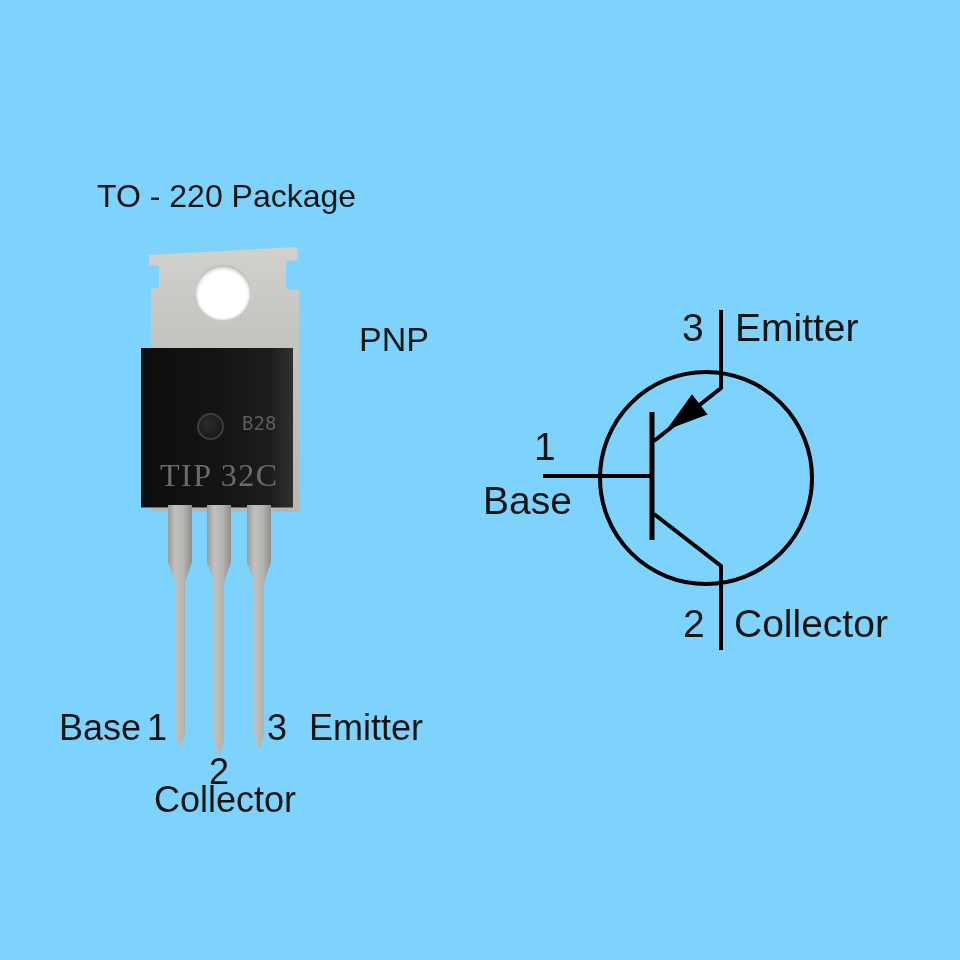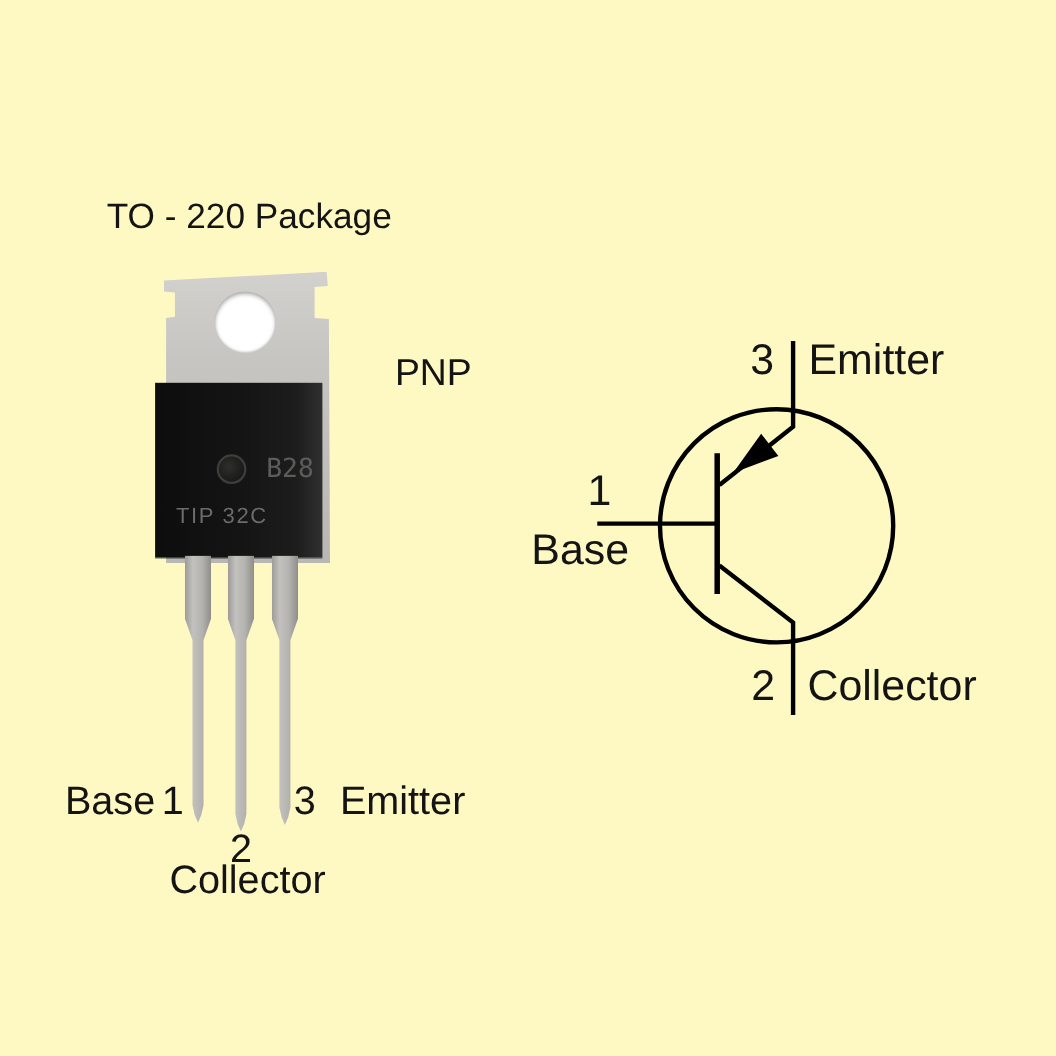--- a/index.html
+++ b/index.html
@@ -1,17 +1,17 @@
 <!DOCTYPE html>
 <html><head>
 <meta charset="utf-8">
 <style>
   html,body{margin:0;padding:0;background:#ffffff;}
   .stage{
-    position:relative;width:960px;height:960px;background:#fef9c3;overflow:hidden;
+    position:relative;width:960px;height:960px;background:#7dd3fc;overflow:hidden;
     font-family:"Liberation Sans", sans-serif;color:#111;
   }
   .label{position:absolute;white-space:nowrap;line-height:1;color:#141414;}
   .title{font-size:32px;}
   .pnp{font-size:34px;}
   .pkg-label{font-size:36px;}
   .sym-label{font-size:39px;}
 
   
   .tab{
@@ -27,23 +27,23 @@
   .chip-body{
     position:absolute;left:141px;top:348px;width:152px;height:159px;
     background:linear-gradient(90deg,#0d0d0d 0%,#151515 55%,#1d1d1d 85%,#303030 100%);
     box-shadow:0 1px 0 rgba(0,0,0,.4);
   }
   .chip-logo{
     position:absolute;left:197px;top:413px;width:23px;height:23px;border-radius:50%;
     border:2px solid #3e3e3c;background:radial-gradient(circle at 40% 40%,#2e2e2c 0%,#1a1a1a 70%);
   }
   .chip-code{position:absolute;left:242px;top:414px;font-family:"DejaVu Sans Mono",monospace;
-    font-size:24px;color:#5c5c5a;line-height:1;text-align:center;}
-  .chip-part{position:absolute;left:160px;top:459px;font-size:20px;color:#6b6b69;
-    letter-spacing:1.5px;line-height:1;}
+    font-size:19px;color:#5c5c5a;line-height:1;text-align:center;}
+  .chip-part{position:absolute;left:160px;top:459px;font-size:32px;color:#6b6b69;
+    letter-spacing:1.5px;line-height:1;font-family:Liberation Serif, serif;}
 
   .leg{position:absolute;width:24px;
     background:linear-gradient(90deg,#9c9a96 0%,#c3c1bd 30%,#b5b3af 65%,#8f8d89 100%);
     clip-path:polygon(0 0,24px 0,24px 57px,17px 77px,17px calc(100% - 16px),15px calc(100% - 7px),
                       12px 100%,9px calc(100% - 7px),7px calc(100% - 16px),7px 77px,0 57px);
   }
   .leg1{left:168px;top:505px;height:243px;}
   .leg2{left:207px;top:505px;height:251px;}
   .leg3{left:247px;top:505px;height:245px;}
 

